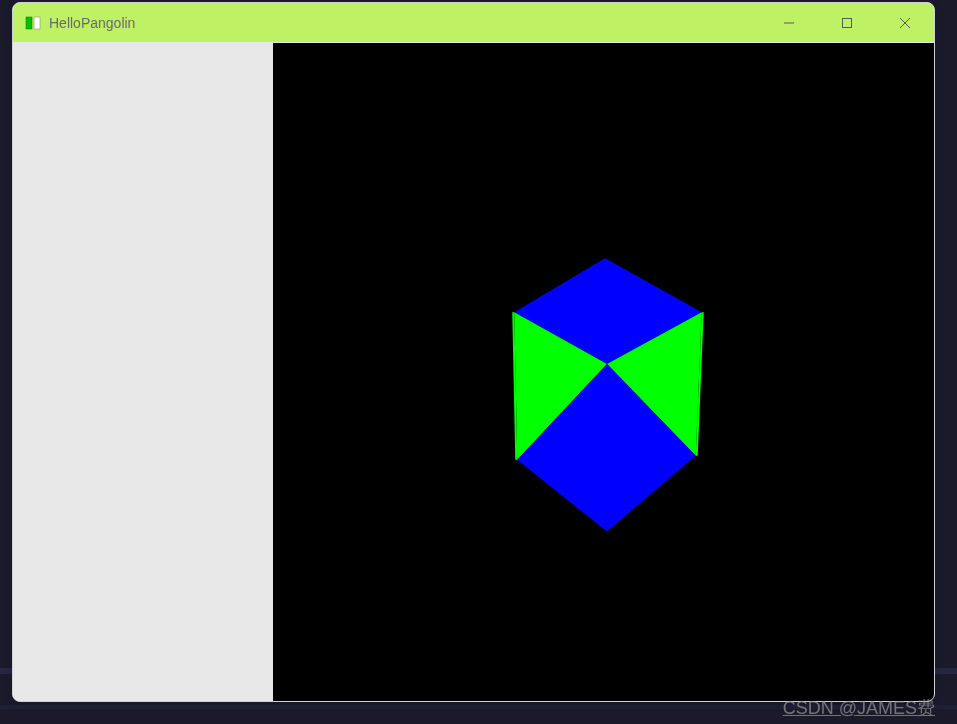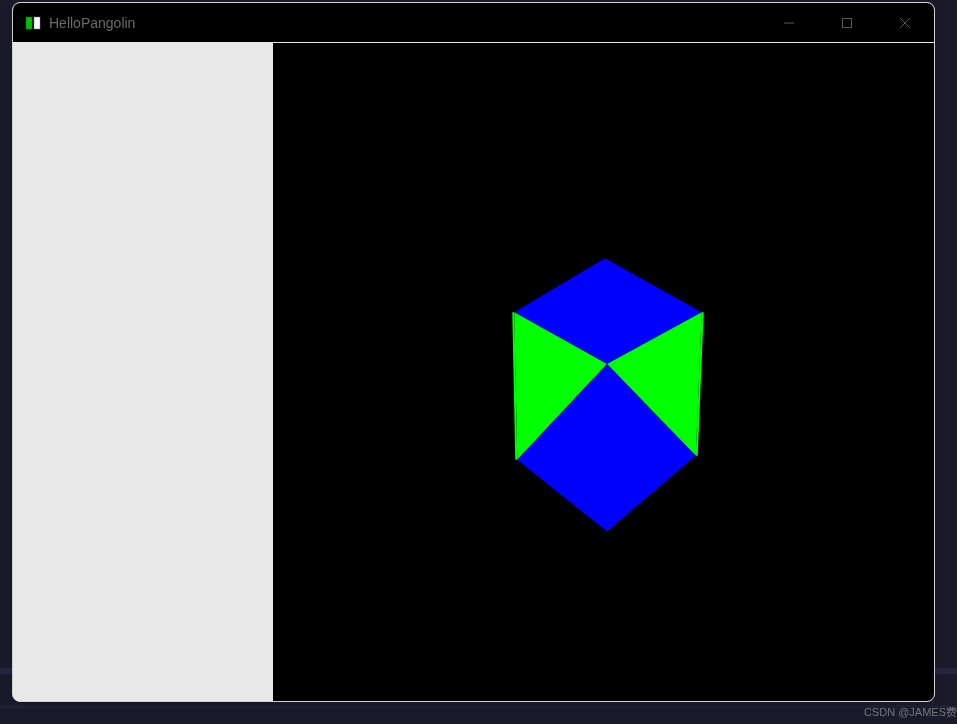--- a/index.html
+++ b/index.html
@@ -22,21 +22,21 @@
       width: 923px;
       height: 700px;
       background: #ffffff;
       border: 1px solid #d0d0d0;
       border-radius: 8px;
       overflow: hidden;
       box-shadow: 0 2px 10px rgba(0,0,0,0.1);
     }
     .titlebar {
       height: 40px;
-      background: #000000;
+      background: #bef264;
       display: flex;
       align-items: center;
       padding-left: 12px;
       border-bottom: 1px solid #e8e8e8;
     }
     .app-icon {
       width: 16px;
       height: 16px;
       margin-right: 8px;
       display: inline-flex;
@@ -91,25 +91,26 @@
     .cube-svg {
       position: absolute;
       top: 0;
       left: 0;
       width: 100%;
       height: 100%;
     }
     .watermark {
       position: absolute;
       bottom: 4px;
-      right: 0;
+      right: 22px;
       color: #999999;
-      font-size: 11px;
+      font-size: 18px;
       opacity: 0.7;
       font-family: Arial, sans-serif;
+      text-decoration: underline;
     }
     .bg-bar {
       position: absolute;
       bottom: 50px;
       left: 0;
       width: 100%;
       height: 6px;
       background: #3a3a60;
       opacity: 0.4;
     }

